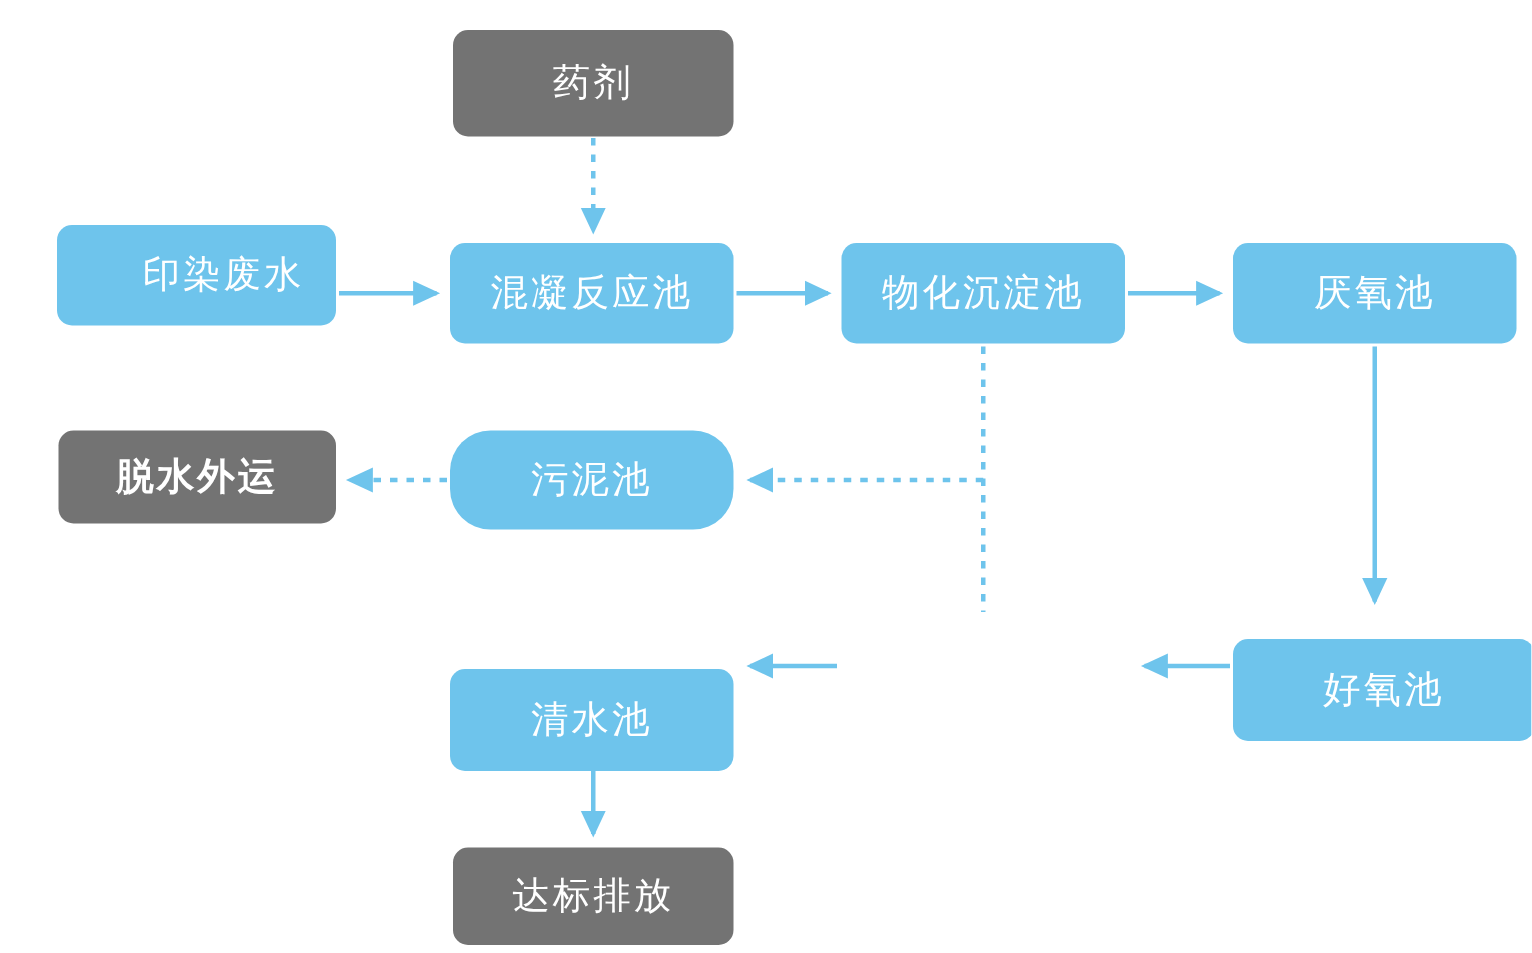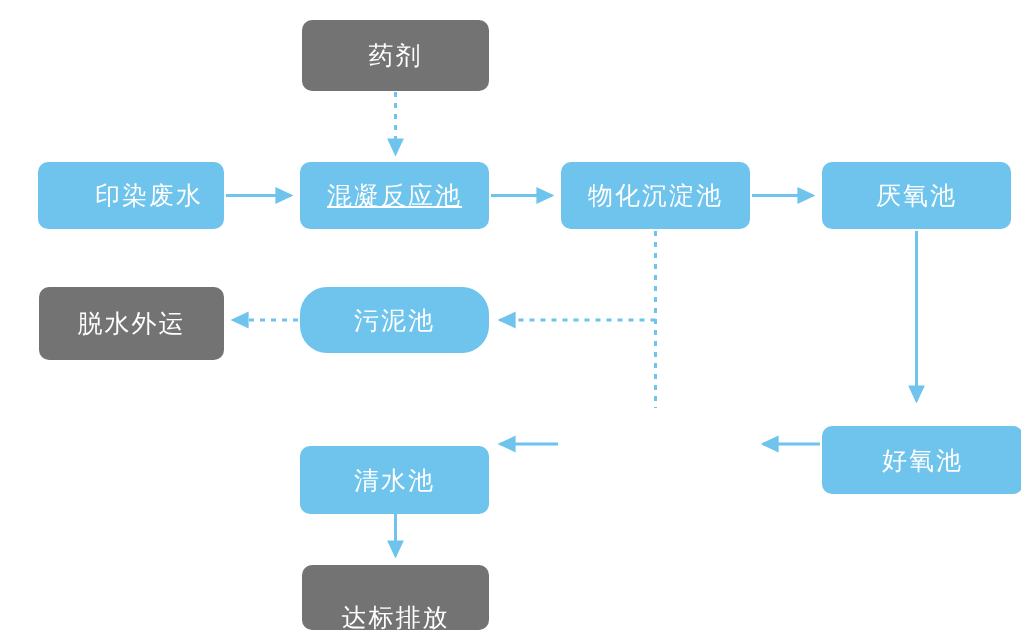--- a/index.html
+++ b/index.html
@@ -74,50 +74,50 @@
 
     <path d="M558,444 L500,444" fill="none" stroke="#6ec4ec" stroke-width="3" marker-end="url(#ah)"></path>
 
     <path d="M395.5,480 L395.5,556" fill="none" stroke="#6ec4ec" stroke-width="3" marker-end="url(#ah)"></path>
   </svg>
 
   <div class="node teal" style="left:302px; top:20px; width:187px; height:71px;">
     <span>药剂</span>
   </div>
 
-  <div class="node blue" style="left:38px; top:162px; width:186px; height:67px;padding-left:36px;">
+  <div class="node blue" style="left:38px; top:150px; width:186px; height:67px;padding-left:36px;">
     <span>印染废水</span>
   </div>
 
-  <div class="node blue" style="left:300px; top:162px; width:189px; height:67px;text-decoration:underline;">
+  <div class="node blue" style="left:300px; top:162px; width:189px; height:67px;">
     <span>混凝反应池</span>
   </div>
 
   <div class="node blue" style="left:561px; top:162px; width:189px; height:67px;">
     <span>物化沉淀池</span>
   </div>
 
   <div class="node blue" style="left:822px; top:162px; width:189px; height:67px;">
     <span>厌氧池</span>
   </div>
 
-  <div class="node teal" style="left:39px; top:287px; width:185px; height:73px;">
+  <div class="node teal" style="left:39px; top:287px; width:185px; height:62px;font-weight:bold;">
     <span>脱水外运</span>
   </div>
 
   <div class="node blue" style="left:300px; top:287px; width:189px; height:66px;border-radius:27px;">
     <span>污泥池</span>
   </div>
 
   <div class="node blue" style="left:300px; top:410px; width:189px; height:68px;margin-top:36px;">
     <span>清水池</span>
   </div>
 
 
   <div class="node blue" style="left:822px; top:426px; width:201px; height:68px;">
     <span>好氧池</span>
   </div>
 
-  <div class="node teal" style="left:302px; top:565px; width:187px; height:65px;align-items:flex-end;">
+  <div class="node teal" style="left:302px; top:565px; width:187px; height:65px;">
     <span>达标排放</span>
   </div>
 
 </div>
 
 </body></html>

